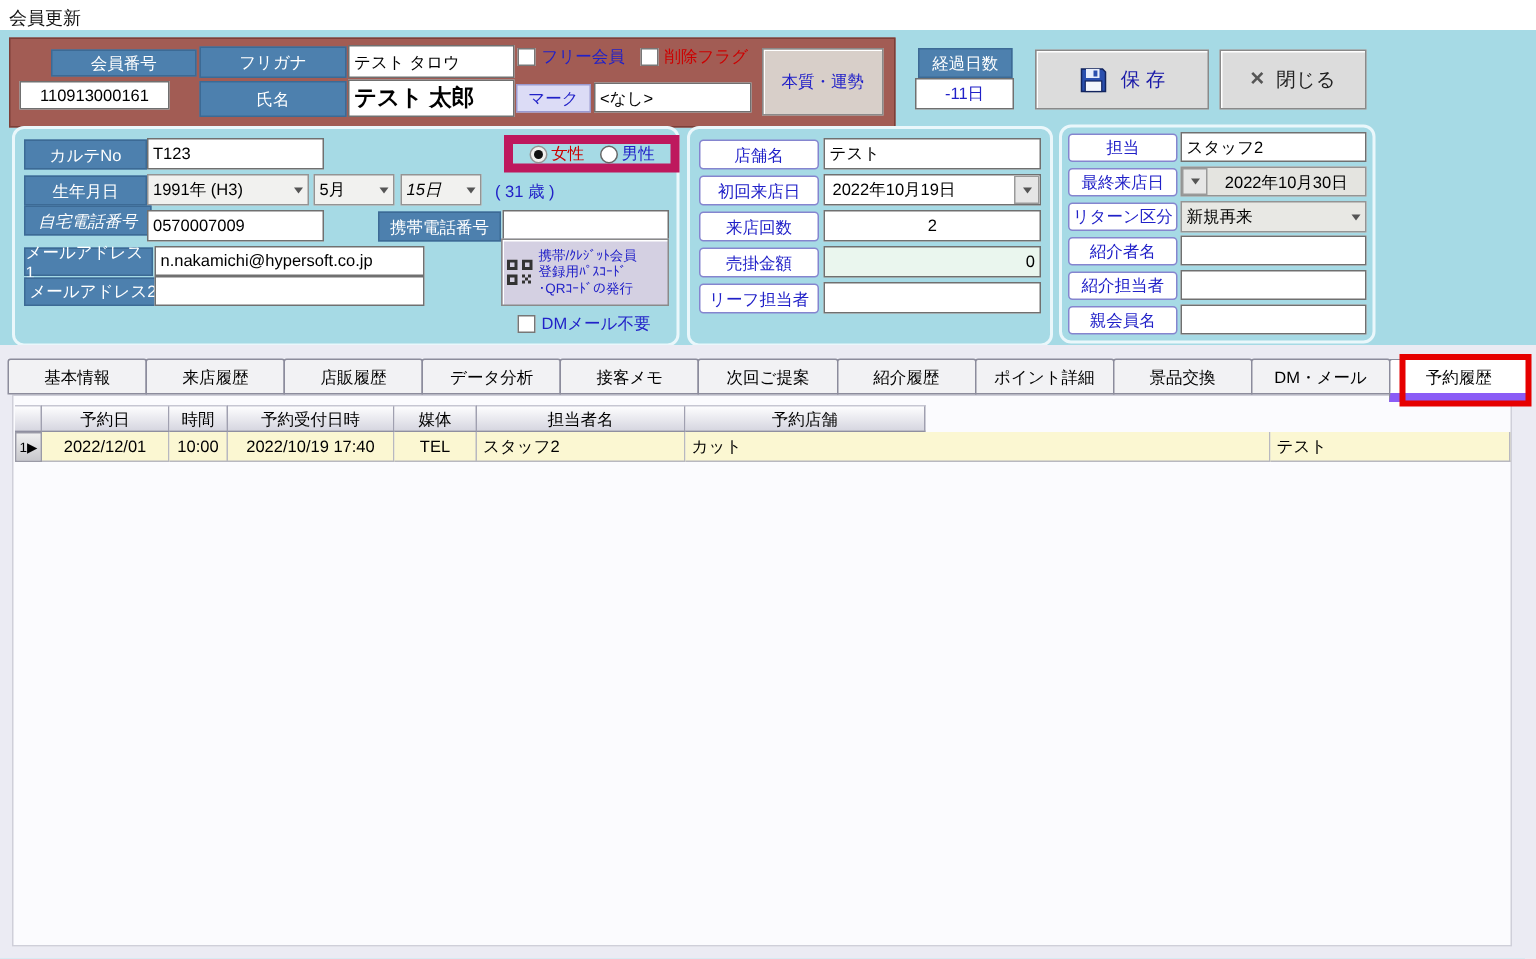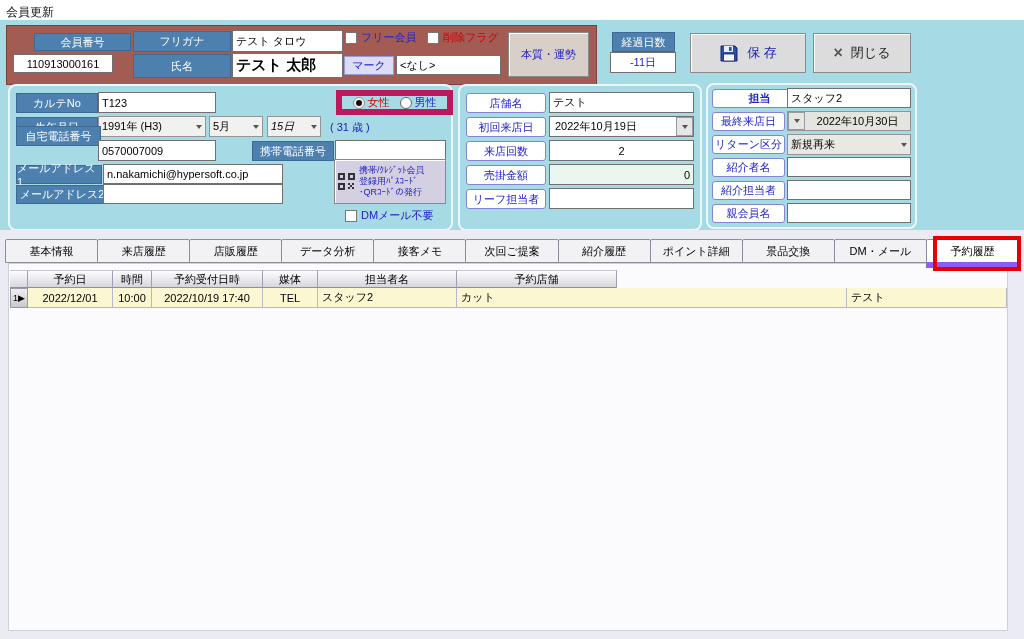--- a/index.html
+++ b/index.html
@@ -114,21 +114,21 @@
   </div>
 <div class="abs sel" style="left:209px;top:116px;width:54px;height:21px;">
     <span>5月</span>
     <span class="tri"></span>
   </div>
 <div class="abs sel" style="left:267px;top:116px;width:54px;height:21px;font-style:italic;">
     <span>15日</span>
     <span class="tri"></span>
   </div>
 <div class="abs blue-t" style="left:330px;top:120px;">( 31 歳 )</div>
-<div class="abs lbl-steel" style="left:16px;top:126px;width:85px;height:20px;">自宅電話番号</div>
+<div class="abs lbl-steel" style="left:16px;top:137px;width:85px;height:20px;font-style:italic;">自宅電話番号</div>
 <div class="abs field" style="left:98px;top:140px;width:118px;height:21px;">0570007009</div>
 <div class="abs lbl-steel" style="left:252px;top:141px;width:82px;height:20px;">携帯電話番号</div>
 <div class="abs field" style="left:335px;top:140px;width:111px;height:21px;"></div>
 <div class="abs lbl-steel" style="left:16px;top:165px;width:86px;height:19px;">メールアドレス1</div>
 <div class="abs field" style="left:103px;top:164px;width:180px;height:20px;">n.nakamichi@hypersoft.co.jp</div>
 <div class="abs lbl-steel" style="left:16px;top:185px;width:92px;height:19px;">メールアドレス2</div>
 <div class="abs field" style="left:103px;top:184px;width:180px;height:20px;"></div>
 <div class="abs btn" style="left:334px;top:159px;width:112px;height:45px;background:#d4d0e2;justify-content:flex-start;padding:0 3px;">
   <svg width="18" height="18" viewBox="0 0 18 18" style="margin-right:3px;flex:none;">
     <rect x="0" y="0" width="7" height="7" fill="#333"></rect>
@@ -165,21 +165,21 @@
     </span>
 </div>
 <div class="abs lbl-white" style="left:466px;top:141px;width:80px;height:20px;">来店回数</div>
 <div class="abs field c" style="left:549px;top:140px;width:145px;height:21px;">2</div>
 <div class="abs lbl-white" style="left:466px;top:165px;width:80px;height:20px;">売掛金額</div>
 <div class="abs field r" style="left:549px;top:164px;width:145px;height:21px;background:#eaf6ee;">0</div>
 <div class="abs lbl-white" style="left:466px;top:189px;width:80px;height:20px;">リーフ担当者</div>
 <div class="abs field" style="left:549px;top:188px;width:145px;height:21px;"></div>
 
 <div class="abs panel" style="left:706px;top:83px;width:211px;height:146px;"></div>
-<div class="abs lbl-white" style="left:712px;top:89px;width:95px;height:19px;font-weight:bold;">担当</div>
+<div class="abs lbl-white" style="left:712px;top:89px;width:73px;height:19px;">担当</div>
 <div class="abs field" style="left:787px;top:88px;width:124px;height:20px;">スタッフ2</div>
 <div class="abs lbl-white" style="left:712px;top:112px;width:73px;height:19px;">最終来店日</div>
 <div class="abs gray-field" style="left:787px;top:111px;width:124px;height:20px;">
   <span class="ddbtn" style="height:100%;">
       <span class="tri"></span>
     </span>
   <span style="flex:1;text-align:center;">2022年10月30日</span>
 </div>
 <div class="abs lbl-white" style="left:712px;top:135px;width:73px;height:19px;">リターン区分</div>
 <div class="abs sel" style="left:787px;top:134px;width:124px;height:21px;background:#e8e8e4;">

